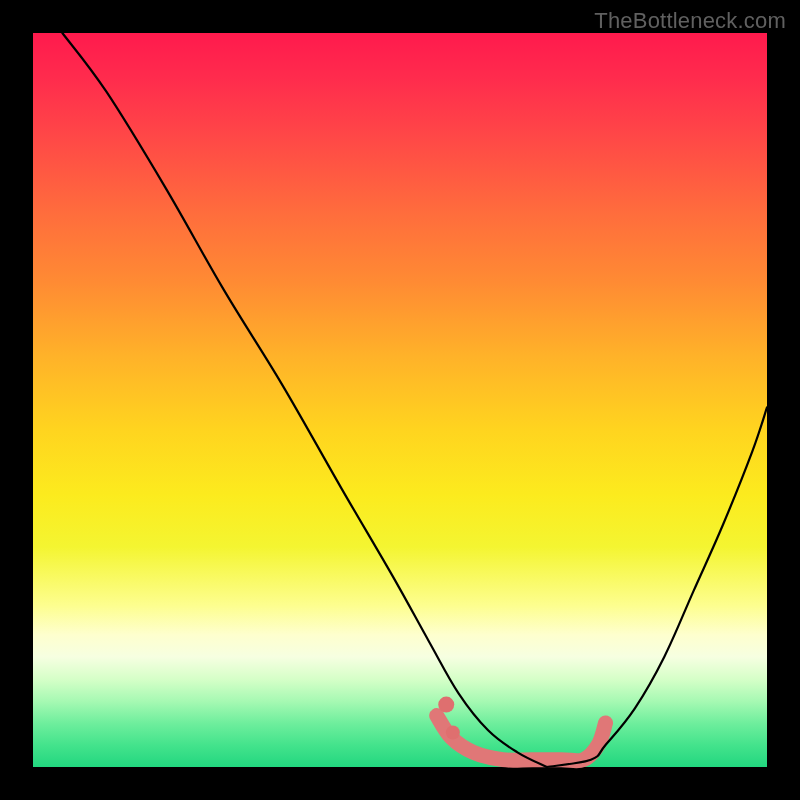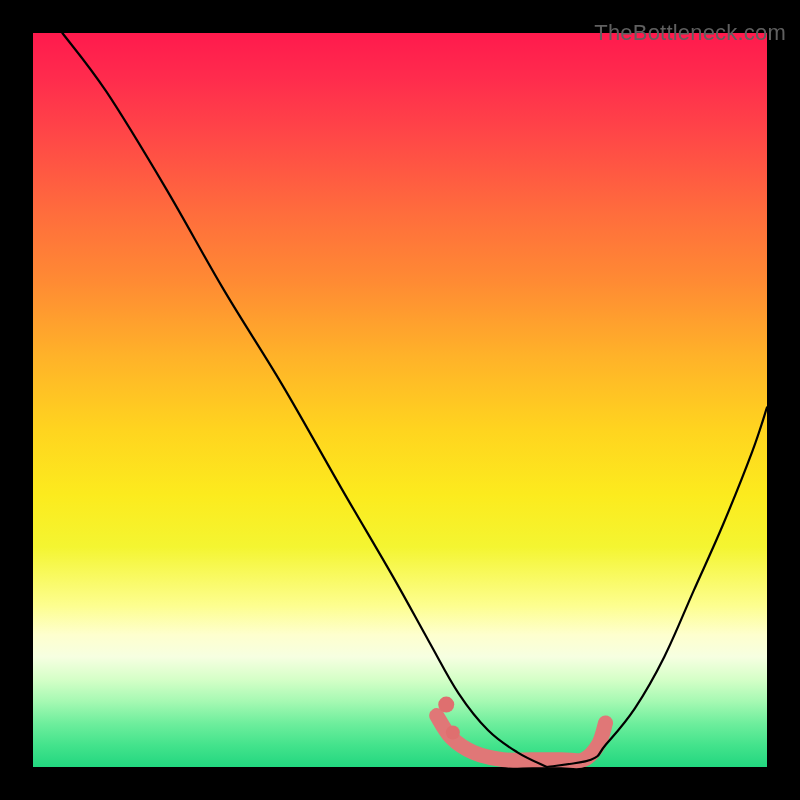--- a/index.html
+++ b/index.html
@@ -6,21 +6,21 @@
   body {
     width: 800px;
     height: 800px;
     background: #000;
     position: relative;
     overflow: hidden;
     font-family: Arial, Helvetica, sans-serif;
   }
   .watermark {
     position: absolute;
-    top: 20px;
+    top: 8px;
     right: 14px;
     color: #606060;
     font-size: 22px;
     font-weight: 500;
     letter-spacing: 0.2px;
   }
   .plot-area {
     position: absolute;
     left: 33px;
     top: 33px;

